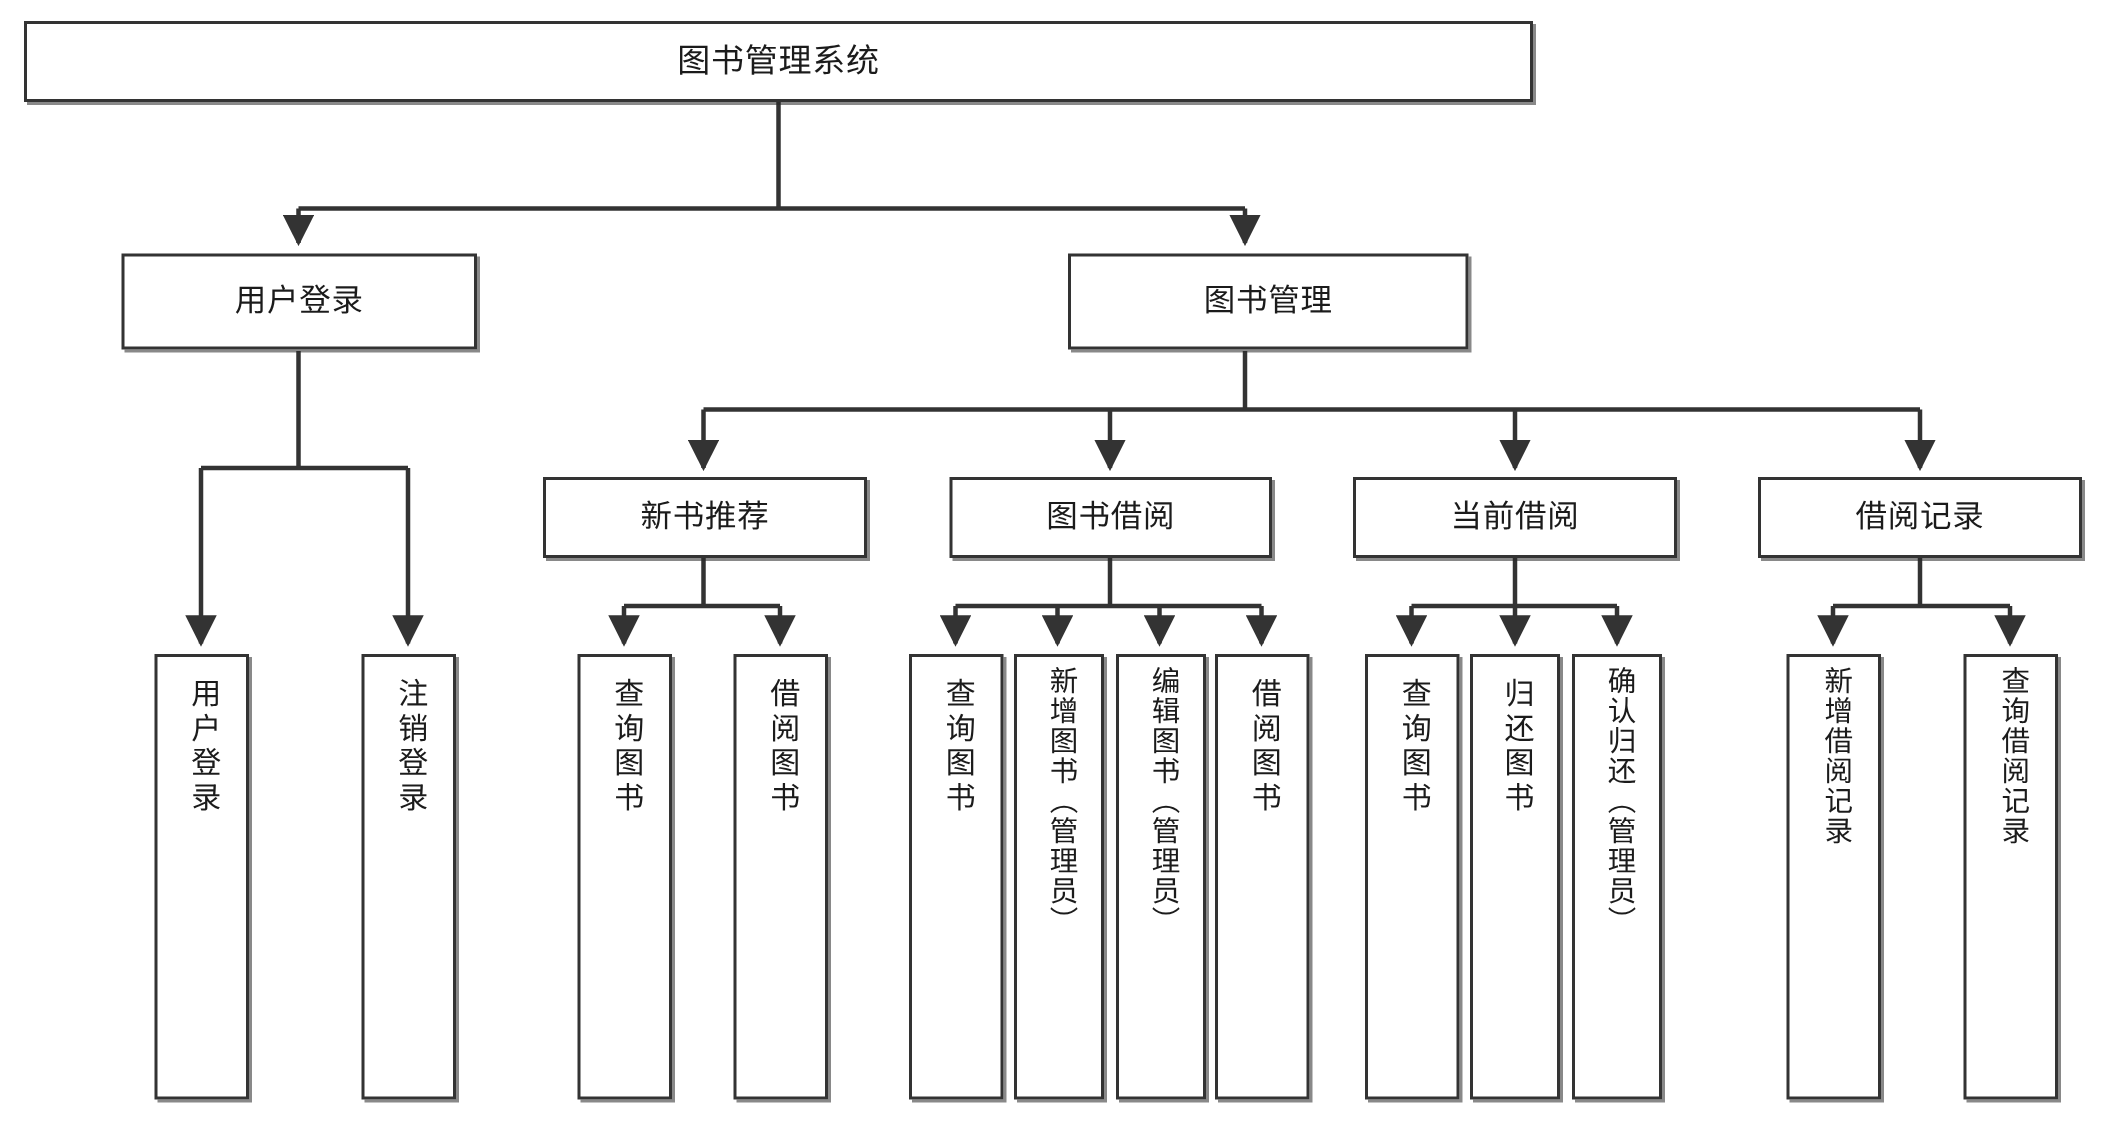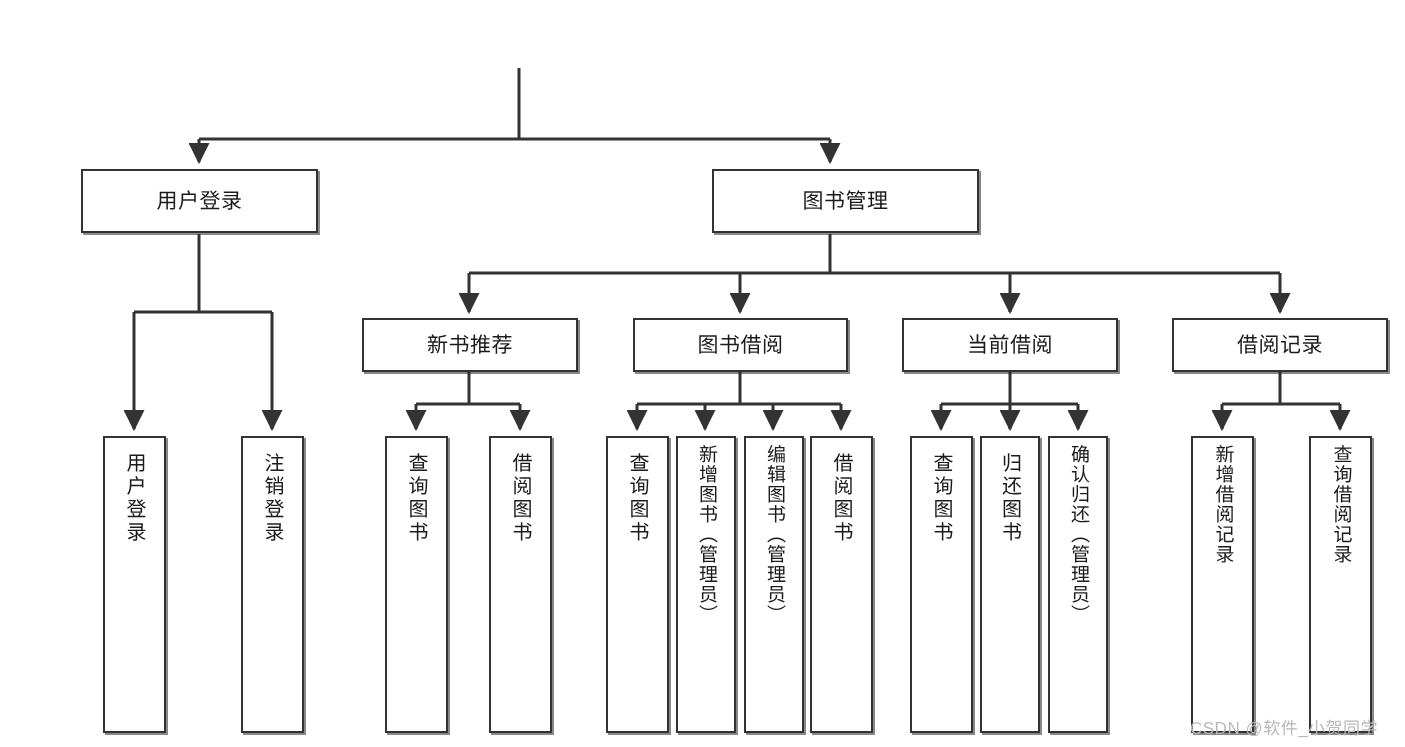--- a/index.html
+++ b/index.html
@@ -128,20 +128,23 @@
       <path d="M 1010 404 L 1010 429" marker-end="url(#arrow)"></path>
       <path d="M 1078 404 L 1078 429" marker-end="url(#arrow)"></path>
 
       <path d="M 1280 372 L 1280 404"></path>
       <path d="M 1222 404 L 1340 404"></path>
       <path d="M 1222 404 L 1222 429" marker-end="url(#arrow)"></path>
       <path d="M 1340 404 L 1340 429" marker-end="url(#arrow)"></path>
     </g>
   </svg>
 
+  <div class="node root horiz" style="left:16px; top:14px; width:1006px; height:54px;">
+    <span class="node-label">图书管理系统</span>
+  </div>
 
   <div class="node horiz" style="left:81px; top:169px; width:237px; height:64px;">
     <span class="node-label">用户登录</span>
   </div>
 
   <div class="node horiz" style="left:712px; top:169px; width:267px; height:64px;">
     <span class="node-label">图书管理</span>
   </div>
 
   <div class="node horiz" style="left:633px; top:318px; width:215px; height:54px;">
@@ -205,15 +208,14 @@
   </div>
 
   <div class="node vert tall-text" style="left:1191px; top:436px; width:63px; height:297px;">
     <span class="node-label">新增借阅记录</span>
   </div>
 
   <div class="node vert tall-text" style="left:1309px; top:436px; width:63px; height:297px;">
     <span class="node-label">查询借阅记录</span>
   </div>
 
-  <div id="watermark">CSDN @软件_小贺同学</div>
 
 </div>
 
 </body></html>

